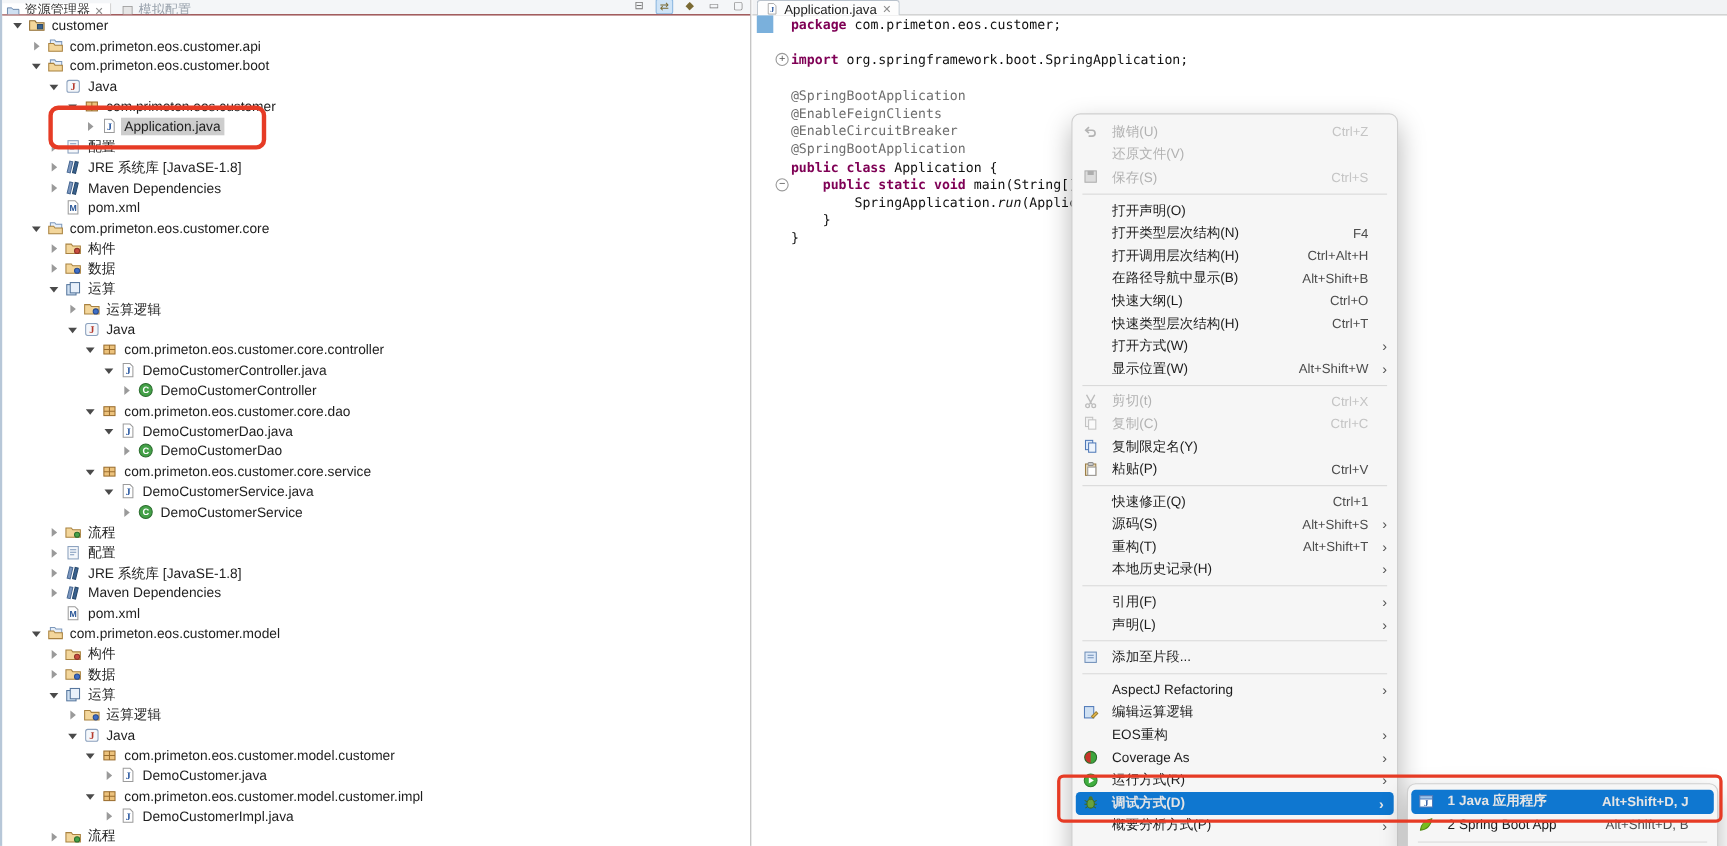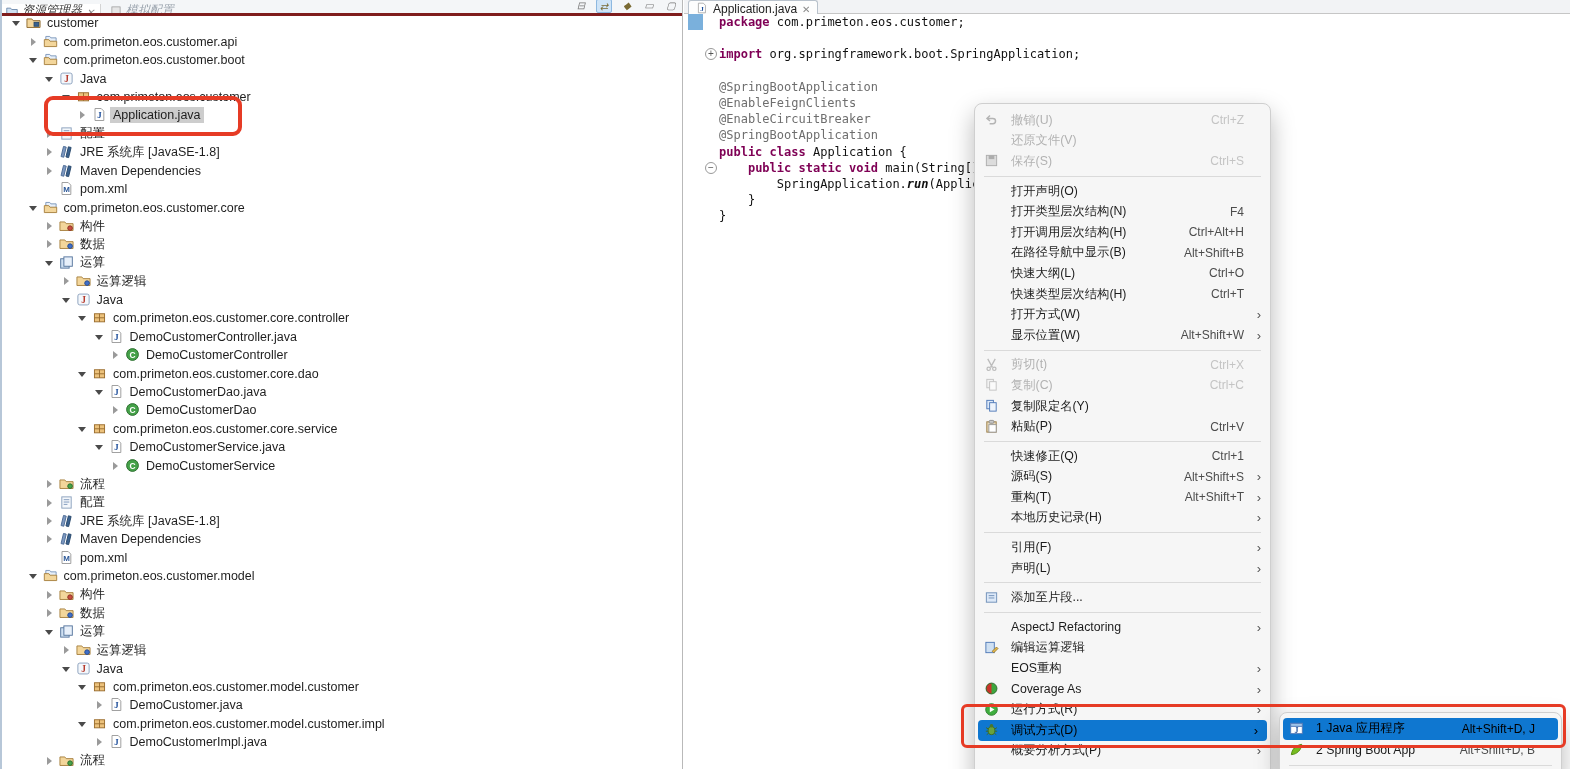--- a/index.html
+++ b/index.html
@@ -8,22 +8,22 @@
     background:#ffffff;font-family:"Liberation Sans",sans-serif;
     -webkit-font-smoothing:antialiased;
   }
   
   #left-panel{
     position:absolute;left:0;top:0;width:683px;height:769px;
     background:#fff;border-right:1px solid #b9b9b9;border-left:2px solid #b7c7d8;
     box-sizing:border-box;
   }
   .view-tabbar{
-    position:relative;height:13px;border-bottom:3px solid #7f1d1d;background:#f4f6f8;
-    overflow:hidden;white-space:nowrap;font-style:italic;
+    position:relative;height:13px;border-bottom:1px solid #7f1d1d;background:#f4f6f8;
+    overflow:hidden;white-space:nowrap;
   }
   .view-tab{
     display:inline-flex;align-items:flex-end;height:13px;padding:0 6px 0 4px;
     font-size:12px;color:#333;background:#fff;border-right:1px solid #d4d4d4;gap:4px;
   }
   .view-tab .vlabel{transform:translateY(2px);}
   .view-tab.inactive{background:transparent;color:#9aa3ad;border-right:none;text-align:right;}
   .view-tab .ic svg{width:12px;height:12px;transform:translateY(3px);}
   .vclose{color:#8b8b8b;font-size:10px;transform:translateY(1px);}
   .view-toolbar{position:absolute;right:4px;top:0;display:flex;gap:8px;}
@@ -66,21 +66,21 @@
   .fold{
     width:12px;height:12px;flex:0 0 12px;border-radius:50%;margin-right:1px;
     border:1px solid #9a9a9a;background:#fff;color:#555;font-size:10px;line-height:10.5px;
     text-align:center;box-sizing:border-box;visibility:hidden;
   }
   .fold.vis{visibility:visible;}
   .ctext{white-space:pre;font-family:"DejaVu Sans Mono",monospace;font-size:12px;margin-left:1px;}
   .tk-kw{color:var(--kw);font-weight:bold;}
   .tk-ann{color:#6e6e6e;}
   .tk-pl{color:#111;}
-  .tk-it{color:#111;font-style:italic;font-weight:bold;}
+  .tk-it{color:#111;font-style:italic;}
   
   .menu{
     position:absolute;background:#f6f6f6;border:1px solid #cfcfcf;border-radius:8px;
     box-shadow:0 10px 24px rgba(0,0,0,0.28);padding-top:6px;box-sizing:border-box;overflow:hidden;
   }
   #context-menu{left:974px;top:103px;width:297px;height:690px;}
   #submenu{left:1279px;top:712px;width:283px;height:70px;padding-top:5px;}
   .mitem{
     position:relative;height:20.6px;display:flex;align-items:center;
     padding:0 10px 0 36px;font-size:12.3px;color:#1c1c1c;
@@ -88,21 +88,21 @@
   #submenu .mitem{height:21.5px;}
   .mitem .ic{position:absolute;left:9px;top:50%;transform:translateY(-50%);width:16px;height:16px;}
   .mitem .ic svg{width:15px;height:15px;}
   .mlabel{white-space:nowrap;}
   .msc{margin-left:auto;padding-right:16px;color:#4c4c4c;white-space:nowrap;font-size:12px;}
   .marrow{position:absolute;right:9px;color:#555;font-size:13px;line-height:1;}
   .mitem.dis .mlabel{color:#b2b2b2;}
   .mitem.dis .msc{color:#c4c4c4;}
   .mitem.hl{background:var(--hl);margin:0 3px;border-radius:4px;padding:0 7px 0 33px;}
   .mitem.hl .ic{left:6px;}
-  .mitem.hl .mlabel,.mitem.hl .msc,.mitem.hl .marrow{color:#000000;}
+  .mitem.hl .mlabel,.mitem.hl .msc,.mitem.hl .marrow{color:#e5e5e5;font-weight:bold;}
   .msep{height:1px;background:#dadada;margin:4px 9px;}
   
   .redbox{position:absolute;border:4px solid var(--red);border-radius:9px;pointer-events:none;}
   #redbox1{left:44px;top:96px;width:190px;height:32px;}
   #redbox2{left:961px;top:704px;width:599px;height:38px;border-width:3px;border-radius:6px;}
 </style>
 </head>
 <body style="--hl: #0f77d0; --red: #e63b25; --kw: #7f0055; --sel: #cdcdcd;">
 
 <div id="app">

